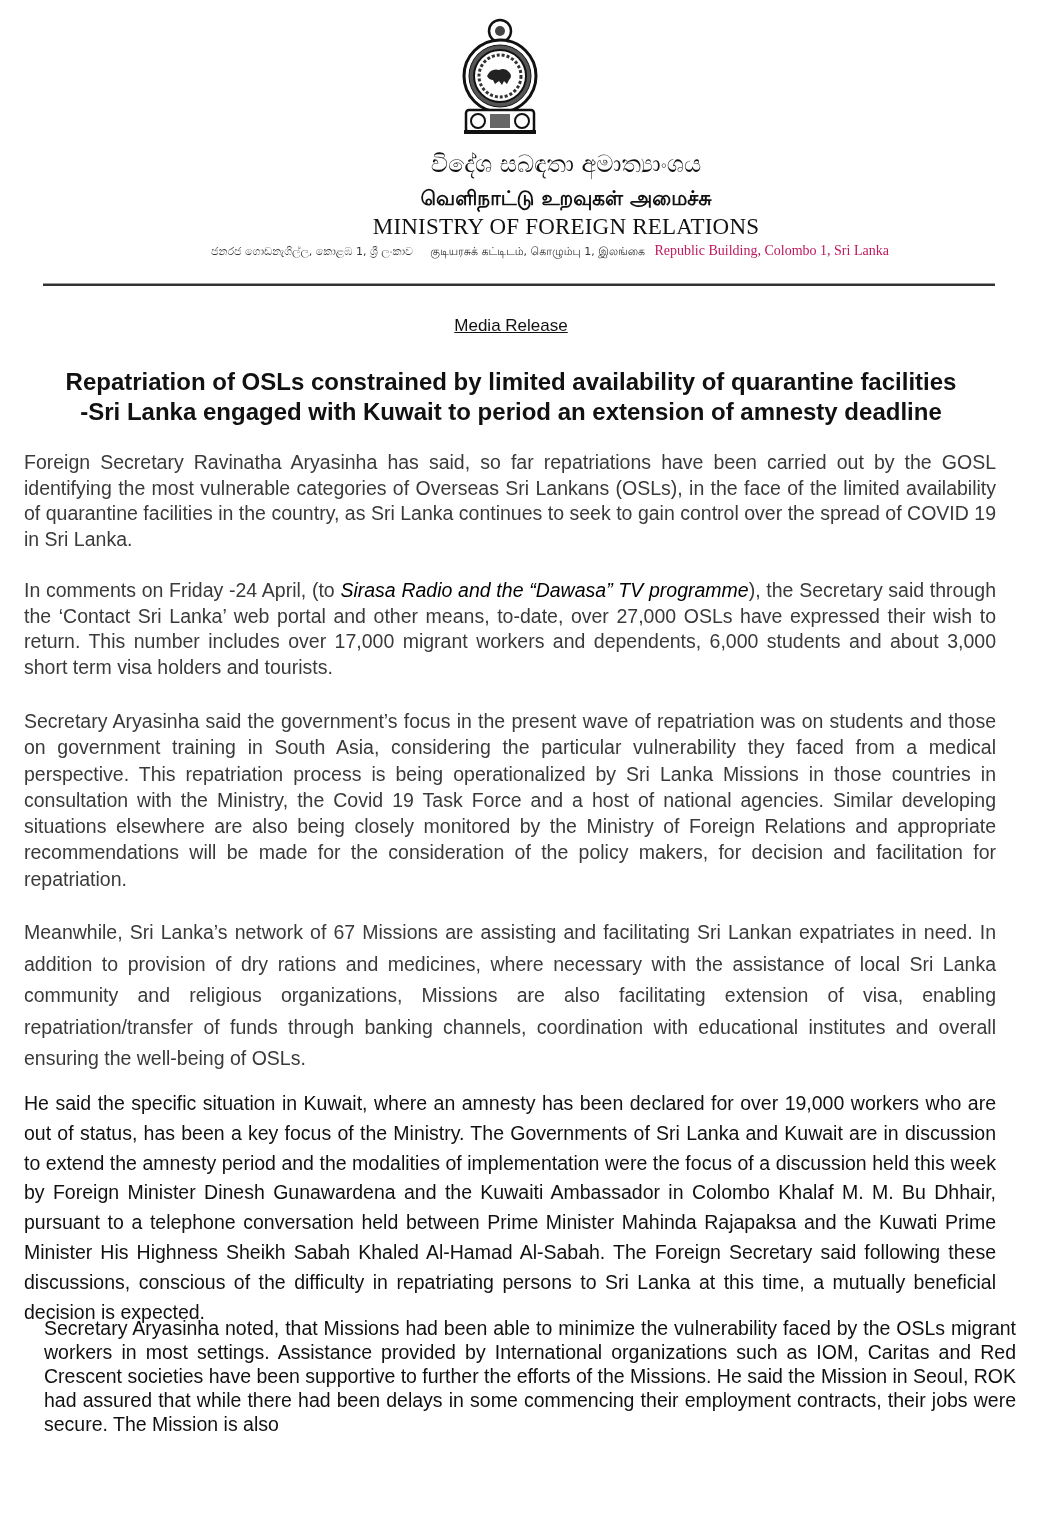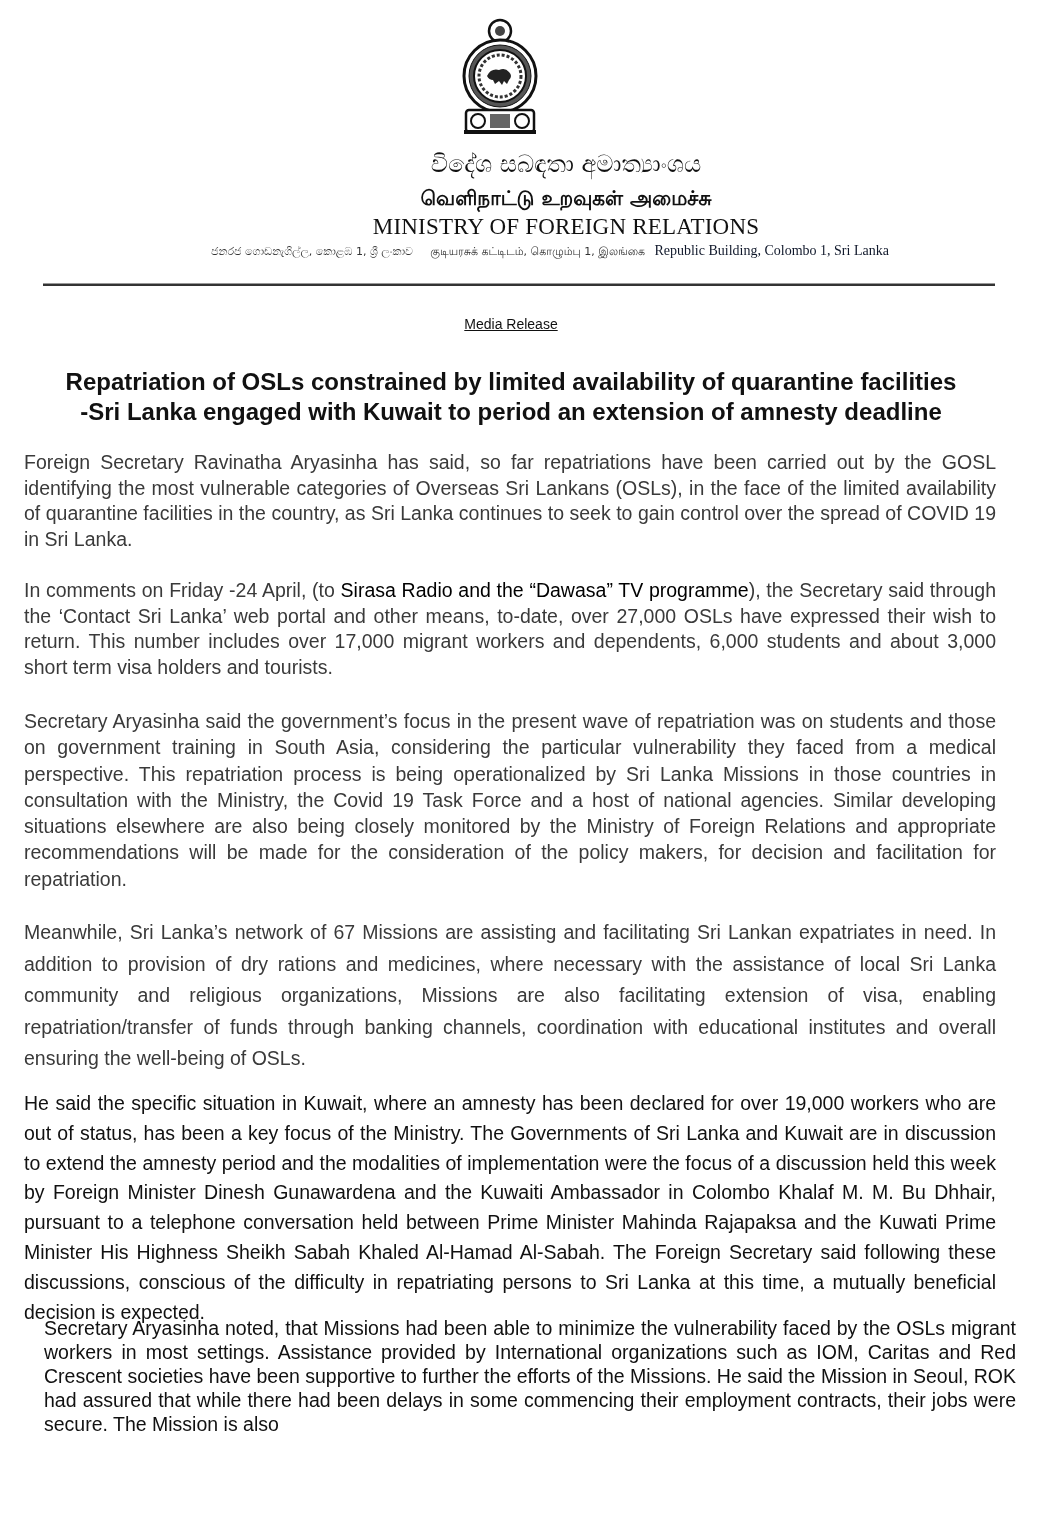--- a/index.html
+++ b/index.html
@@ -25,29 +25,29 @@
     white-space: nowrap;
   }
   .lh-sinhala { top: 150px; font-family: "DejaVu Sans", sans-serif; font-size: 24px; left: 40px; }
   .lh-tamil { top: 186px; font-family: "DejaVu Sans", sans-serif; font-size: 20px; font-weight: bold; left: 40px; }
   .lh-english { top: 214px; font-family: "Liberation Serif", serif; font-size: 23px; left: 40px; letter-spacing: 0.2px; }
   .lh-address {
     top: 243px; font-size: 13px; font-family: "Liberation Serif", serif; left: 24px;
   }
   .lh-address .addr-si, .lh-address .addr-ta { font-family: "DejaVu Sans", sans-serif; font-size: 11px; color: #333; }
   .lh-address .addr-ta { margin-left: 14px; }
-  .lh-address .addr-en { margin-left: 6px; font-size: 14px; color: #0f172a; }
+  .lh-address .addr-en { margin-left: 6px; font-size: 14px; color: #be185d; }
   .rule {
     position: absolute; left: 43px; top: 283px; width: 952px; height: 2px;
     background: #333;
     border-top: 1px solid #999;
   }
   .media-release {
     position: absolute; left: 0; width: 1022px; top: 316px;
-    text-align: center; font-size: 14px; color: #111;
+    text-align: center; font-size: 17px; color: #111;
     text-decoration: underline;
   }
   .headline {
     position: absolute; left: 0; width: 1022px; text-align: center;
     font-size: 24px; font-weight: bold; color: #111;
   }
   .headline.h1 { top: 368px; }
   .headline.h2 { top: 398px; }
 
   .para {
@@ -56,21 +56,21 @@
     font-size: 19.5px;
     line-height: 25.5px;
     text-align: justify;
     text-align-last: left;
     margin: 0;
   }
   .para.gray { color: #3a3a3a; }
   .para.black { color: #111; }
   .p1 { top: 450px; }
   .p2 { top: 578px; }
-  .p2 .bold-ish { color: #000; }
+  .p2 .bold-ish { color: #000; font-style: italic; }
   .p3 { top: 708px; line-height: 26.3px; }
   .p4 { top: 917px; line-height: 31.5px; }
   .p5 { top: 1089px; line-height: 29.8px; }
   .p6 { top: 1316px; line-height: 24px; margin-left: 20px; }
 </style>
 </head>
 <body>
 
 <div class="letterhead">
   <div class="emblem">

